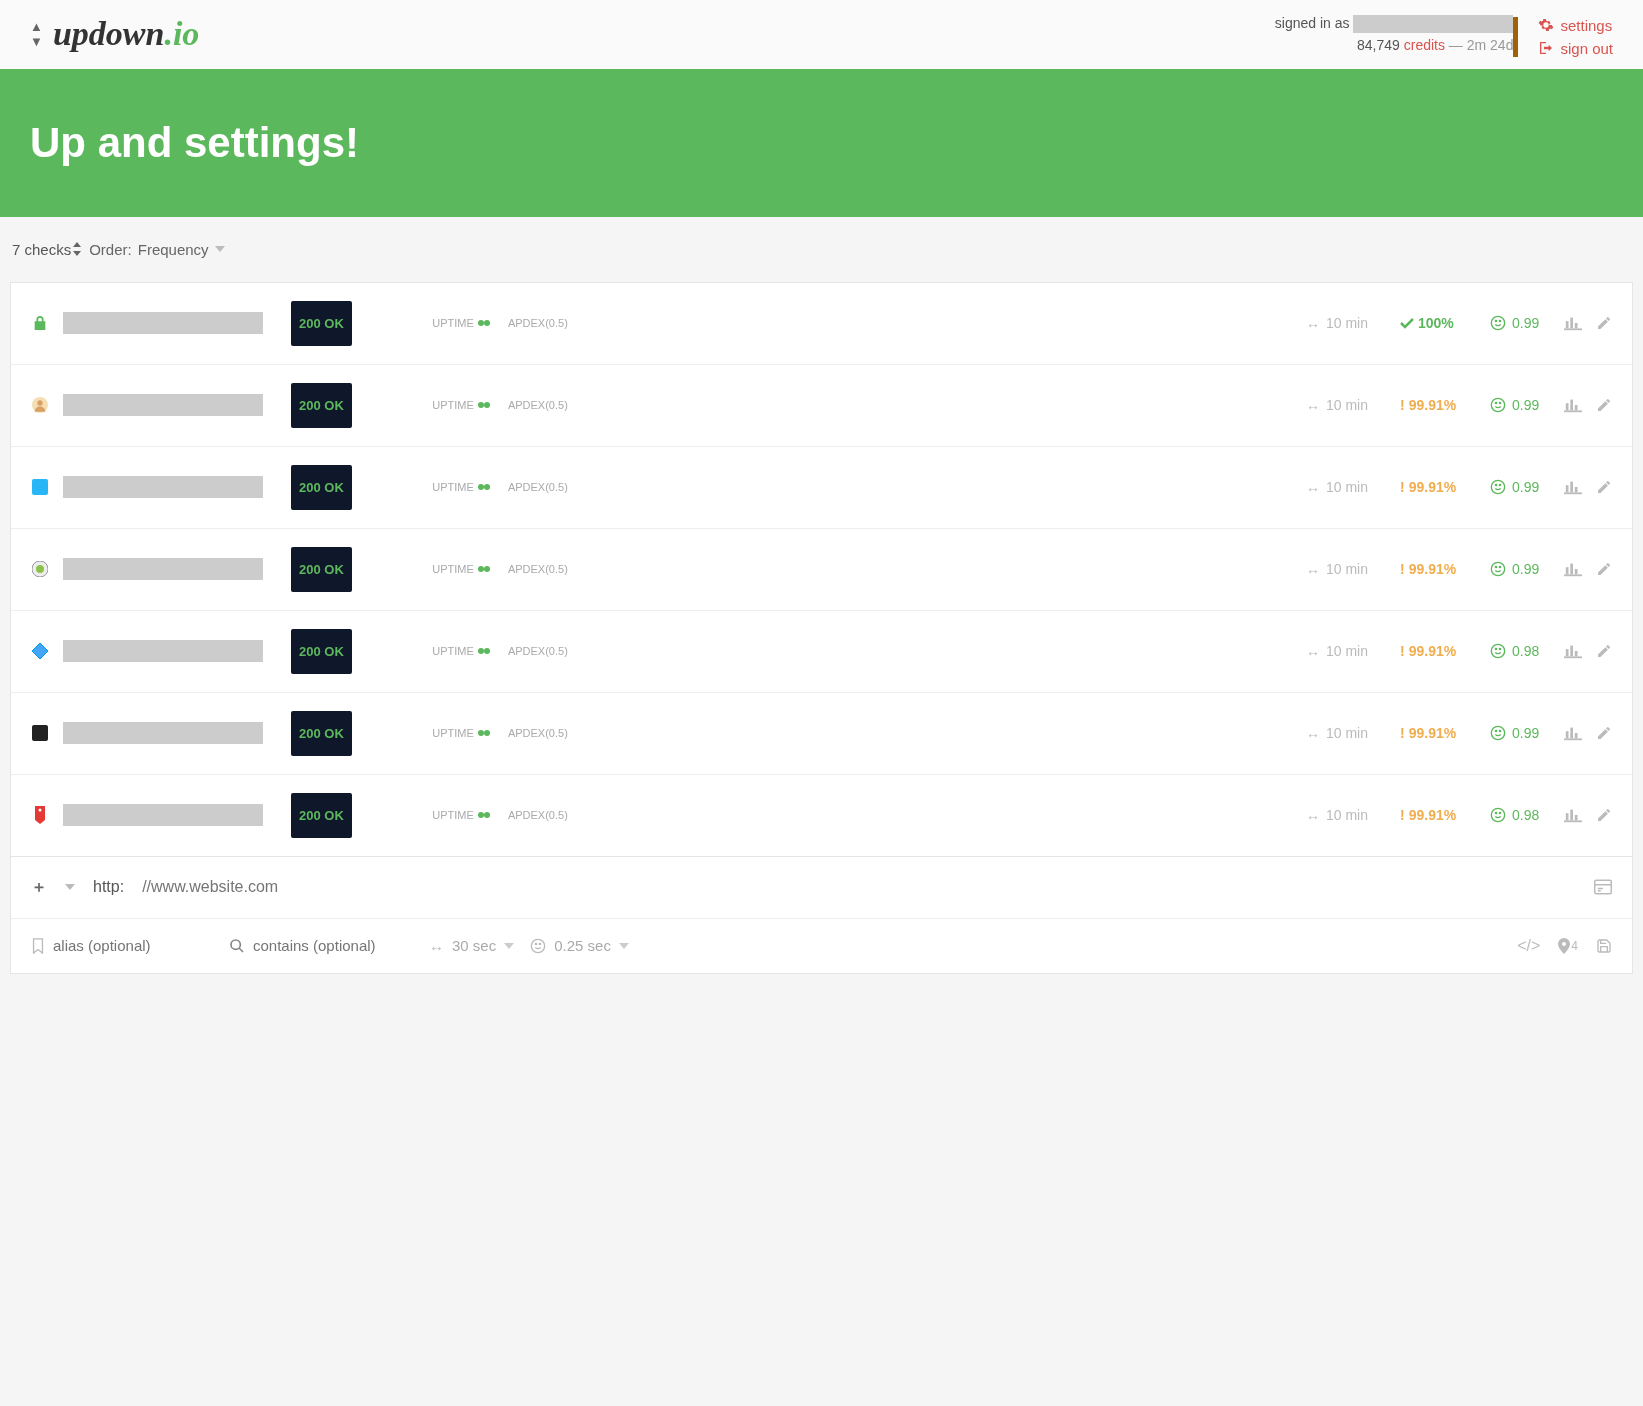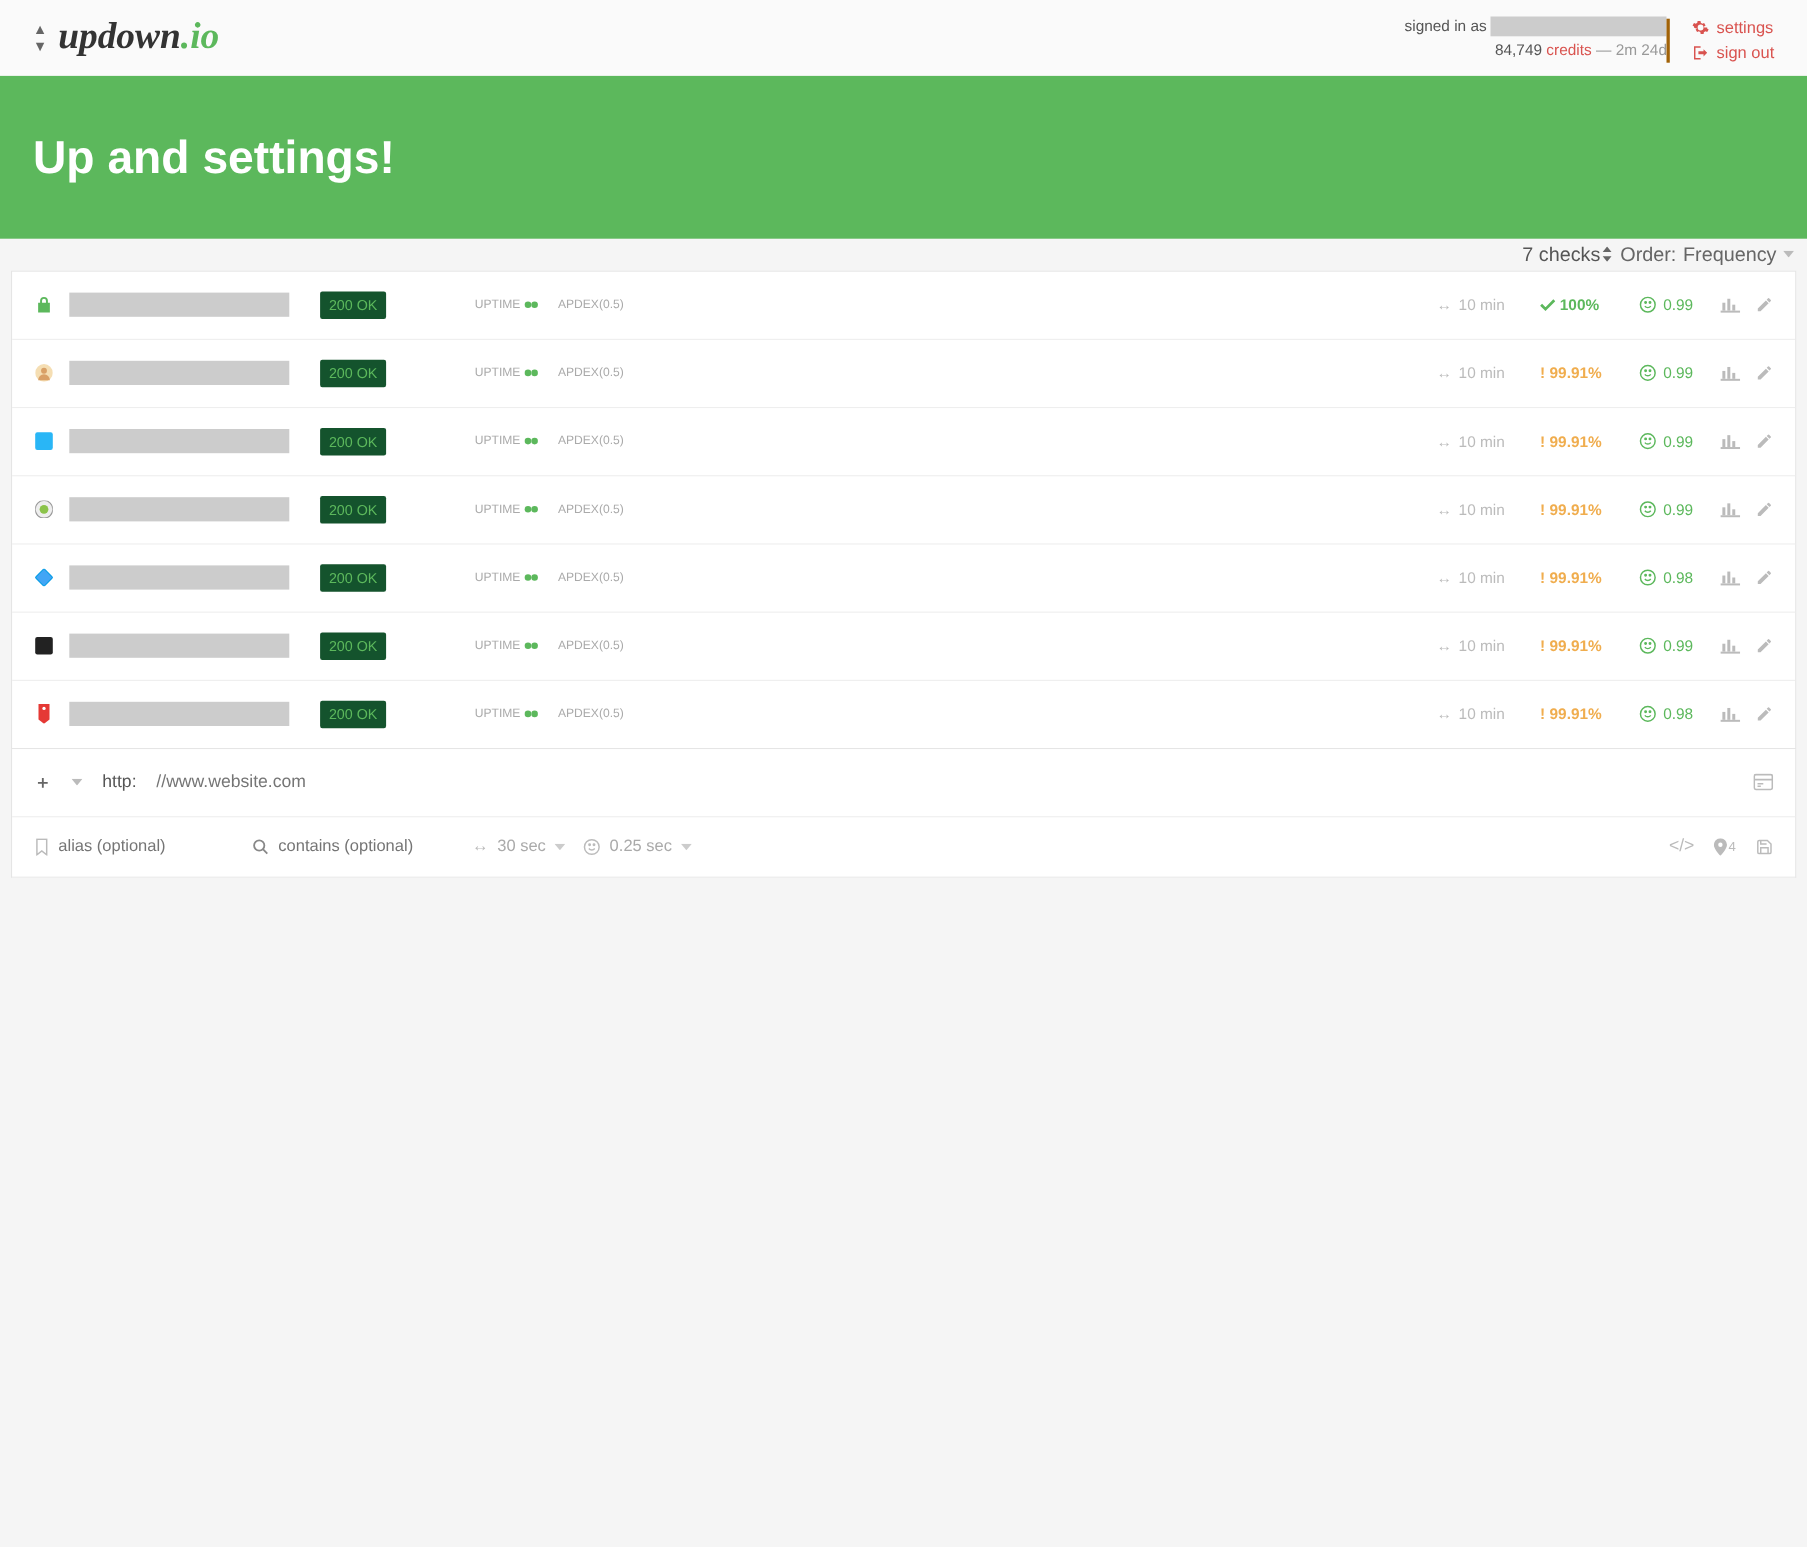--- a/index.html
+++ b/index.html
@@ -8,32 +8,32 @@
 .top{display:flex;justify-content:space-between;align-items:center;padding:12px 30px;background:#fafafa}
 .logo{display:flex;align-items:center;gap:10px}
 .logo-icon{display:flex;flex-direction:column;gap:4px;font-size:13px;color:#666}
 .brand{font-size:34px;font-weight:700;font-style:italic;font-family:Georgia,serif}
 .brand .io{color:#5cb85c}
 .acct{display:flex;align-items:flex-end;}
 .acct-left{text-align:right;color:#555;line-height:1.6}
 .red-mask{display:inline-block;background:#ccc;width:160px;height:18px;vertical-align:middle}
 .credits{color:#d9534f}
 .grey{color:#999}
-.acct-links{display:flex;flex-direction:column;gap:6px;border-left:3px solid #a16207;padding-left:20px}
+.acct-links{display:flex;flex-direction:column;gap:6px;border-left:5px solid #a16207;padding-left:20px}
 .acct-links a{display:flex;align-items:center;gap:6px;color:#d9534f;font-size:15px}
 .banner{background:#5cb85c;color:#fff;padding:50px 30px}
 .banner h1{font-size:42px;font-weight:700}
-.summary{display:flex;justify-content:flex-end;padding:4px 12px;color:#555;font-size:18px}
+.summary{display:flex;justify-content:flex-start;padding:24px 12px;color:#555;font-size:15px}
 .order{display:flex;align-items:center;gap:6px;color:#666}
 .list{background:#fff;margin:0 10px;border:1px solid #e5e5e5}
 .row{display:flex;align-items:center;padding:18px 20px;border-bottom:1px solid #eee;gap:14px}
 .row:last-child{border-bottom:none}
 .rico{width:18px;height:18px;display:flex;align-items:center;justify-content:center;flex-shrink:0}
 .rname{width:200px;height:22px;background:#ccc}
-.status{background:#14532d;color:#5cb85c;font-weight:400;font-size:13px;padding:5px 8px;border-radius:2px;white-space:nowrap}
+.status{background:#0f172a;color:#5cb85c;font-weight:700;font-size:13px;padding:15px 8px;border-radius:2px;white-space:nowrap}
 .charts{flex:1;display:flex;flex-direction:row;gap:6px;margin-left:30px}
 .cline{display:flex;align-items:center;gap:10px}
 .clabel{width:78px;text-align:right;font-size:11px;color:#aaa}
 .uptime-line{height:2px;background:#5cb85c;flex:1;position:relative}
 .uptime-line::before,.uptime-line::after{content:"";position:absolute;width:6px;height:6px;border-radius:50%;background:#5cb85c;top:-2px}
 .uptime-line::before{left:0}.uptime-line::after{right:0}
 .bars{display:flex;gap:2px;flex:1;height:20px;align-items:flex-end}
 .bar{flex:1;background:#c8e6c9}
 .bar.m{background:#a5d6a7}
 .bar.h{background:#81c784}

